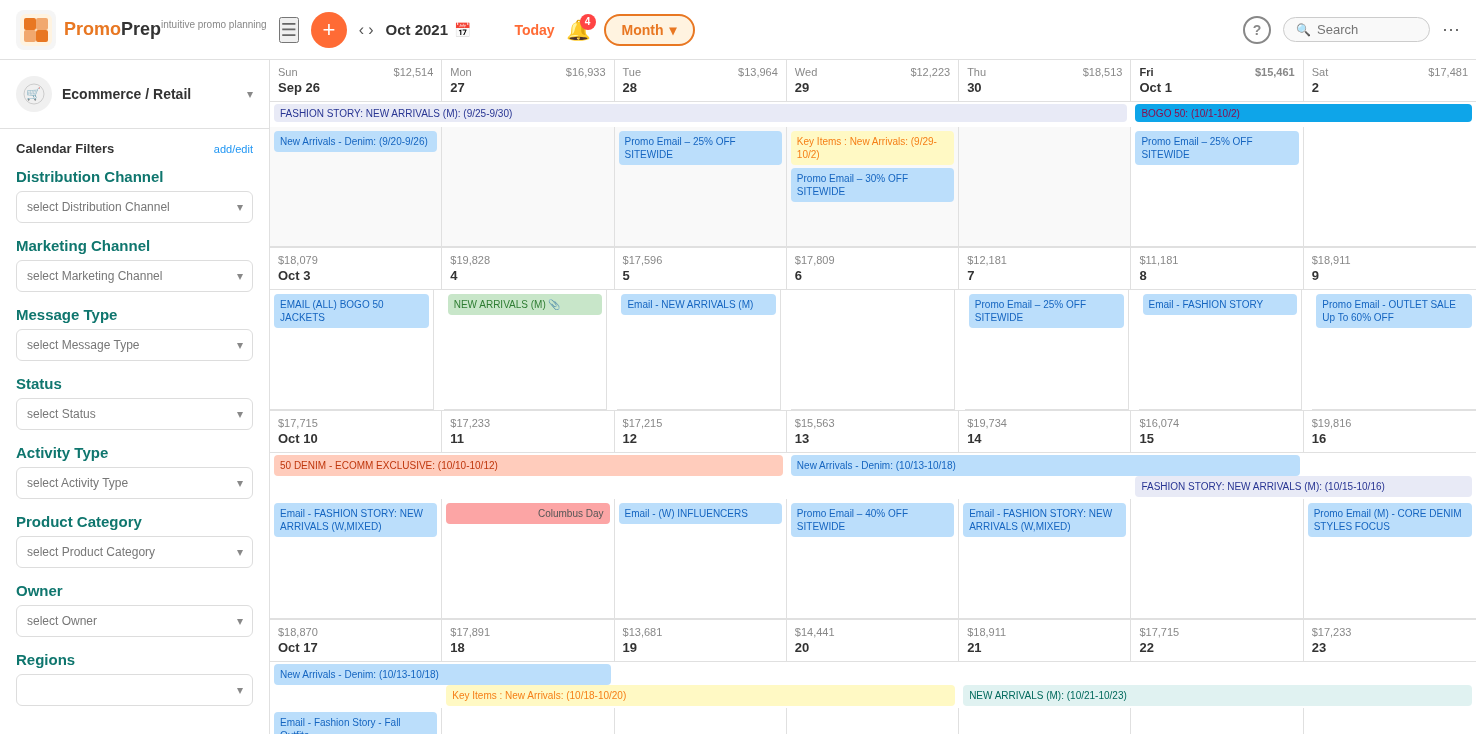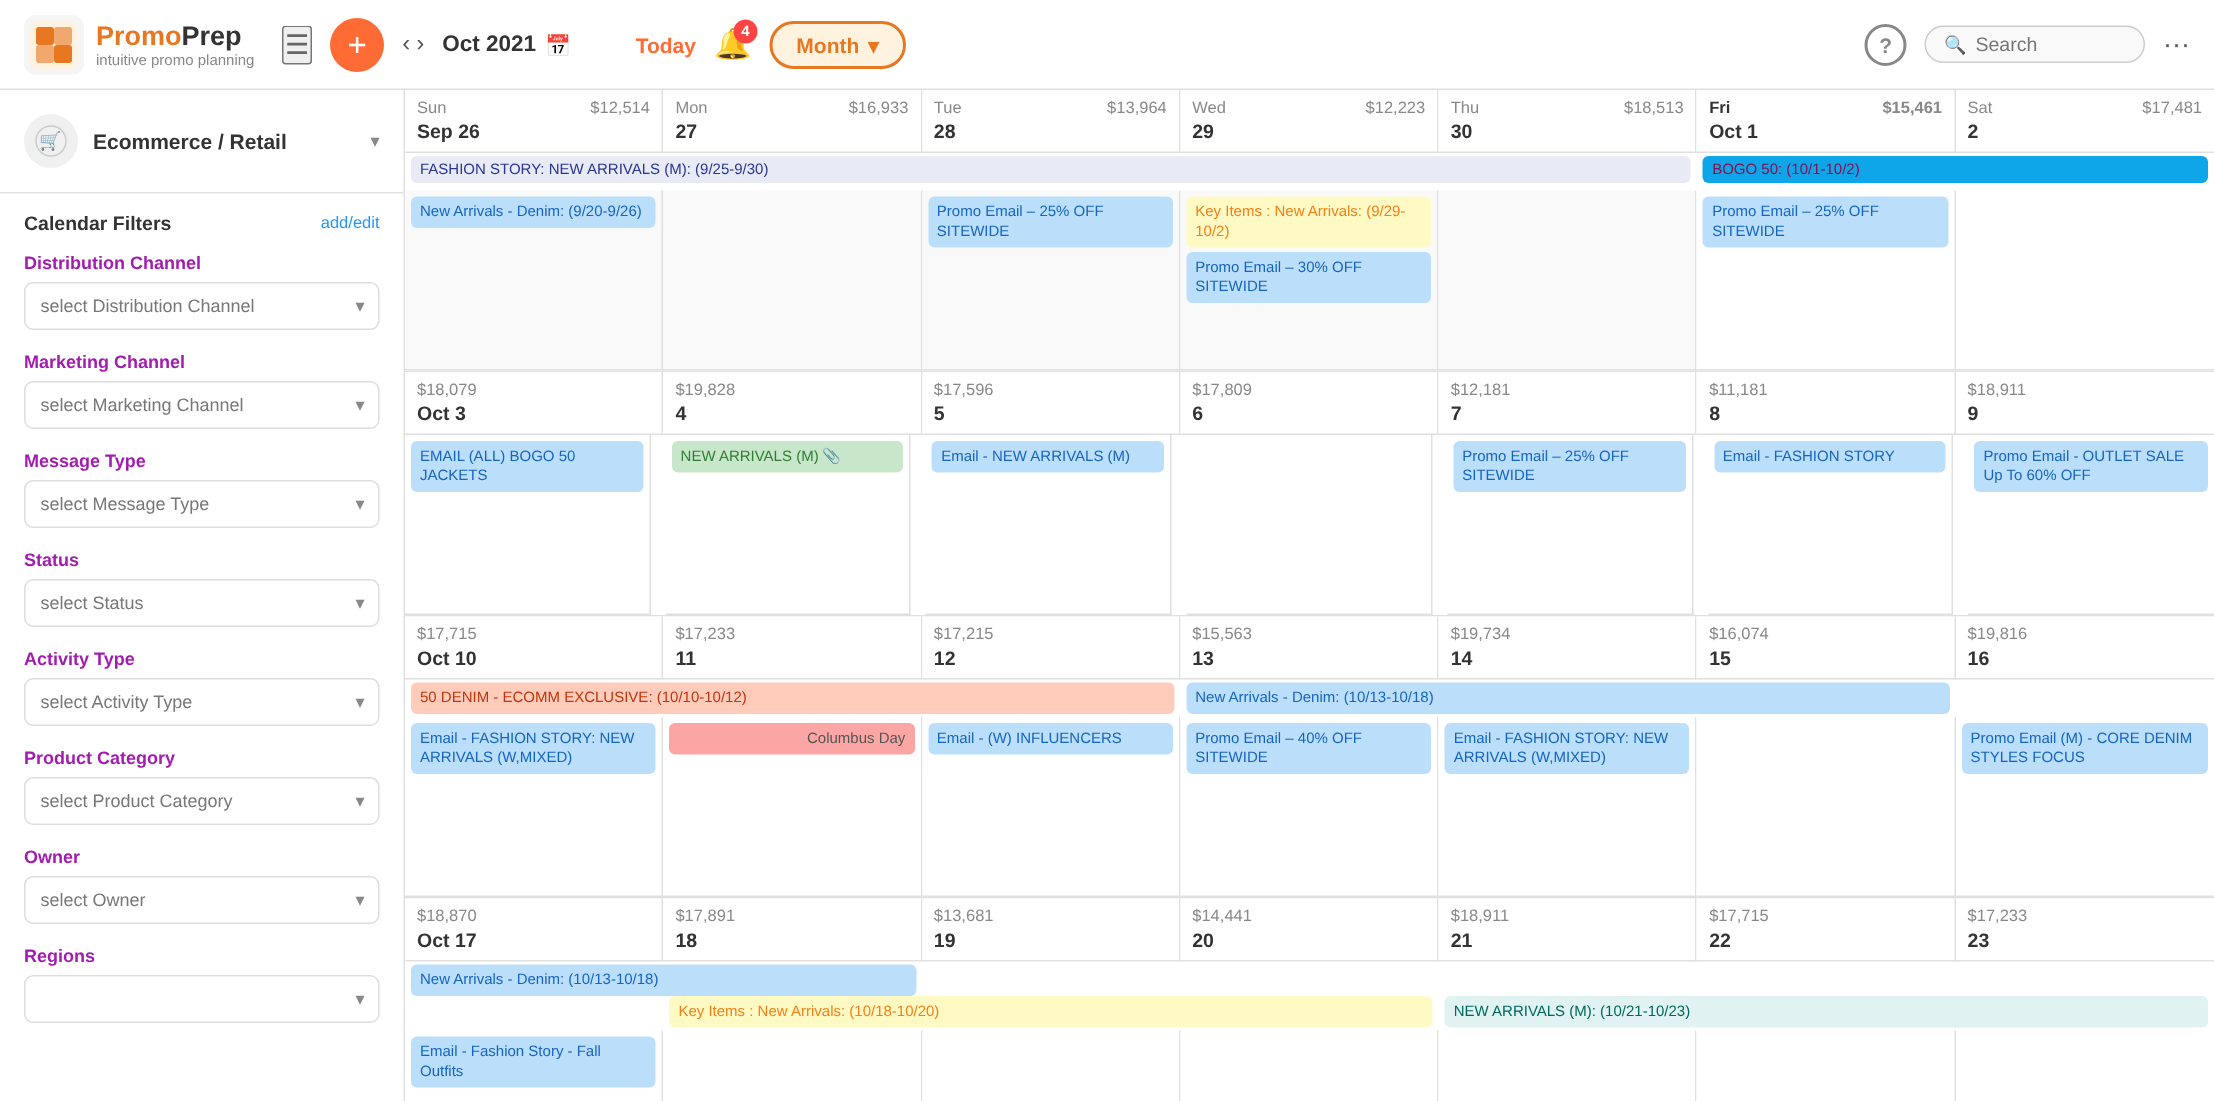--- a/index.html
+++ b/index.html
@@ -6,21 +6,21 @@
     body { font-family: -apple-system, BlinkMacSystemFont, 'Segoe UI', sans-serif; font-size: 12px; background: #f5f5f5; overflow: hidden; }
 
     
     .top-nav {
       display: flex; align-items: center; background: #fff; border-bottom: 1px solid #e0e0e0;
       padding: 0 16px; height: 60px; gap: 12px;
     }
     .logo-area { display: flex; align-items: center; gap: 8px; min-width: 160px; }
     .logo-icon { width: 40px; height: 40px; background: #f5f5f5; border-radius: 8px; display: flex; align-items: center; justify-content: center; }
     .logo-icon svg { width: 32px; height: 32px; }
-    .logo-text { display: flex; flex-direction: column; }
+    .logo-text { display: flex; flex-direction: row; }
     .logo-name { font-size: 18px; font-weight: 700; }
     .logo-name span:first-child { color: #e87722; }
     .logo-name span:last-child { color: #333; }
     .logo-sub { font-size: 10px; color: #888; }
     .hamburger { font-size: 18px; color: #666; cursor: pointer; }
     .add-btn { width: 36px; height: 36px; background: #ff6b35; border-radius: 50%; display: flex; align-items: center; justify-content: center; color: white; font-size: 22px; cursor: pointer; border: none; }
     .nav-arrows { display: flex; align-items: center; gap: 4px; }
     .nav-arrows button { background: none; border: none; font-size: 16px; color: #555; cursor: pointer; }
     .date-display { font-size: 15px; font-weight: 600; color: #333; display: flex; align-items: center; gap: 6px; }
     .calendar-icon { color: #888; font-size: 14px; }
@@ -43,21 +43,21 @@
     .sidebar-icon { width: 36px; height: 36px; background: #f0f0f0; border-radius: 50%; display: flex; align-items: center; justify-content: center; }
     .sidebar-title { font-size: 14px; font-weight: 600; color: #333; flex: 1; }
     .sidebar-chevron { color: #888; font-size: 12px; cursor: pointer; }
 
     .filters-section { padding: 12px 16px; }
     .filters-header { display: flex; justify-content: space-between; align-items: center; margin-bottom: 12px; }
     .filters-title { font-size: 13px; font-weight: 700; color: #333; }
     .add-edit-link { font-size: 11px; color: #2196F3; cursor: pointer; text-decoration: none; }
 
     .filter-group { margin-bottom: 14px; }
-    .filter-label { font-size: 12px; font-weight: 600; color: #a21caf; margin-bottom: 6px; }
+    .filter-label { font-size: 15px; font-weight: 600; color: #0f766e; margin-bottom: 6px; }
     .select-wrapper { position: relative; }
     .select-wrapper select { width: 100%; padding: 8px 28px 8px 10px; border: 1px solid #ddd; border-radius: 6px; background: #fff; font-size: 12px; color: #777; appearance: none; cursor: pointer; }
     .select-wrapper::after { content: '▾'; position: absolute; right: 10px; top: 50%; transform: translateY(-50%); color: #888; pointer-events: none; font-size: 12px; }
 
     
     .calendar-area { flex: 1; overflow: auto; background: #fff; }
 
     
     .day-header { padding: 6px 8px; border-right: 1px solid #e0e0e0; border-bottom: 1px solid #e0e0e0; background: #fff; }
     .day-header-top { display: flex; justify-content: space-between; align-items: baseline; }
@@ -437,20 +437,23 @@
           <div class="day-num">16</div>
         </div>
       </div>
       <div style="display:grid;grid-template-columns:repeat(7,1fr);padding:2px 0;">
         <div style="grid-column:1/4;padding:0 4px;">
           <div class="event salmon" style="margin-bottom:0;">50 DENIM - ECOMM EXCLUSIVE: (10/10-10/12)</div>
         </div>
         <div style="grid-column:4/7;padding:0 4px;">
           <div class="event blue" style="margin-bottom:0;">New Arrivals - Denim: (10/13-10/18)</div>
         </div>
+        <div style="grid-column:6/8;padding:0 4px;">
+          <div class="event purple" style="margin-bottom:0;">FASHION STORY: NEW ARRIVALS (M): (10/15-10/16)</div>
+        </div>
       </div>
       <div class="week-cells-row" style="min-height:100px;">
         <div class="day-cell week-day-col">
           <div class="event blue">Email - FASHION STORY: NEW ARRIVALS (W,MIXED)</div>
         </div>
         <div class="day-cell week-day-col">
           <div class="event gray">Columbus Day</div>
         </div>
         <div class="day-cell week-day-col">
           <div class="event blue">Email - (W) INFLUENCERS</div>

